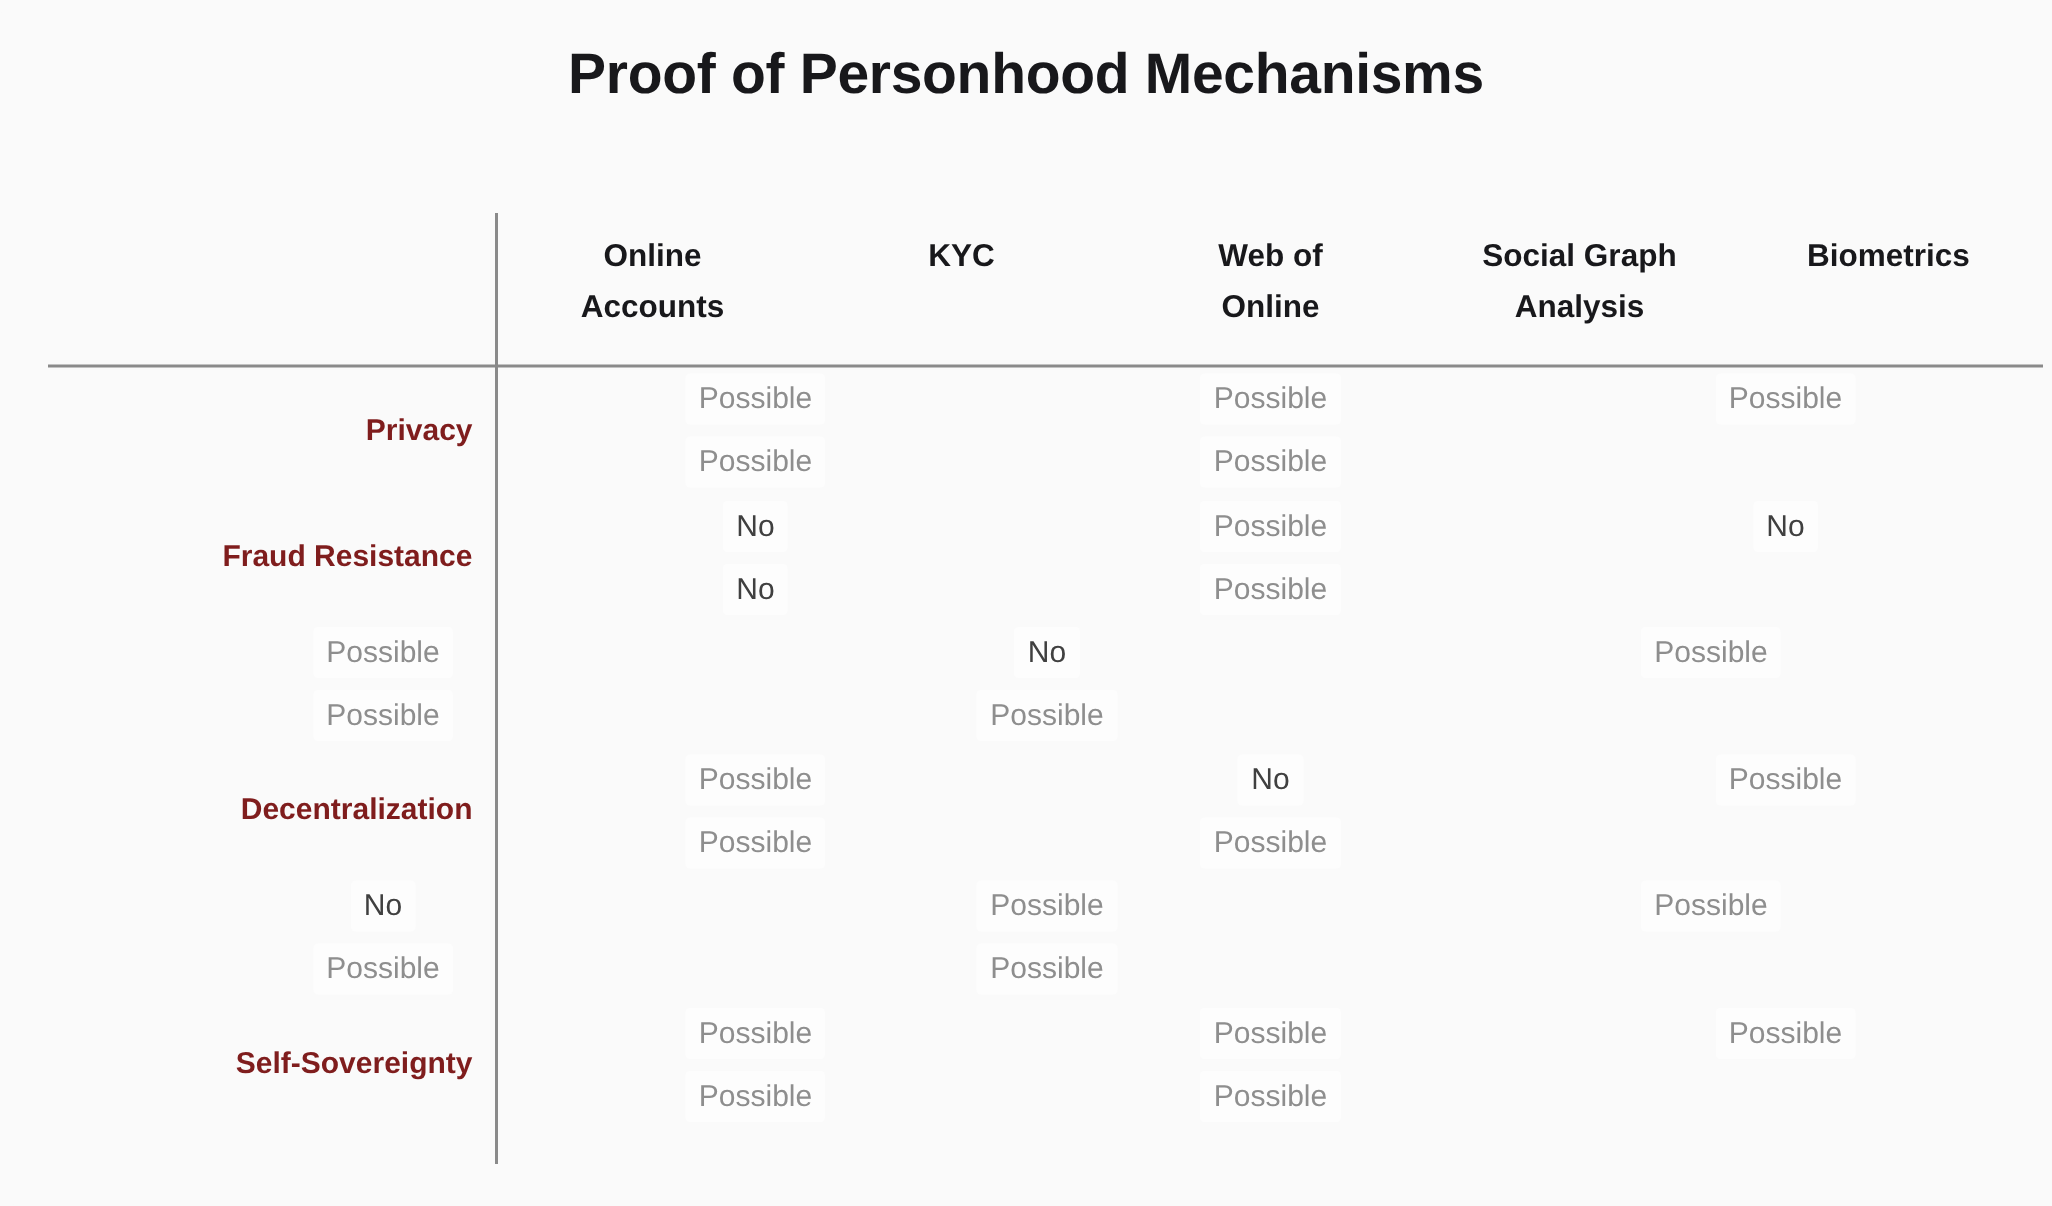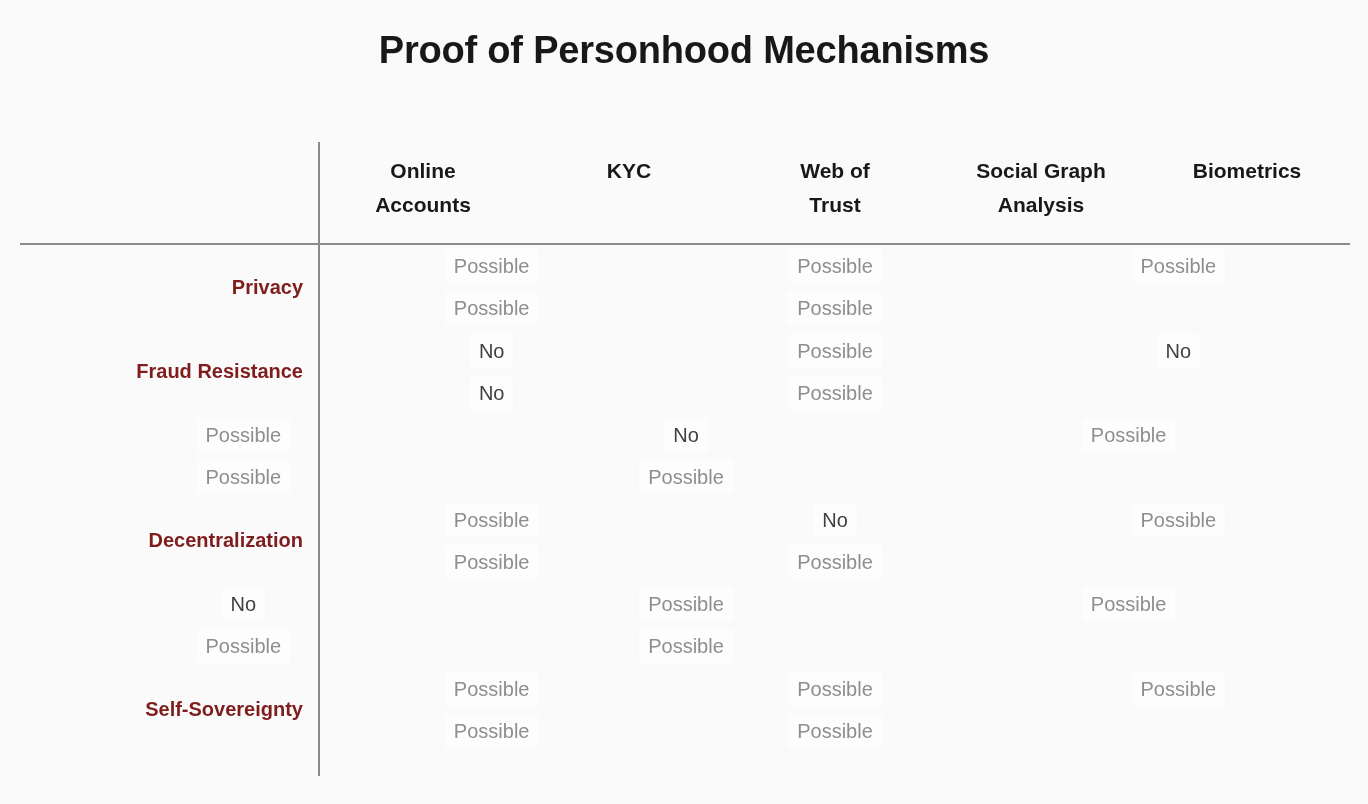--- a/index.html
+++ b/index.html
@@ -37,21 +37,21 @@
     font-weight: 700;
     letter-spacing: -0.2px;
     color: #18181B;
     line-height: 52px;
   }
 
   
   .matrix {
     position: absolute;
     top: 142px;
-    left: 20px;
+    left: 32px;
     width: 1330px;
     height: 634px;
   }
 
   
   .v-rule {
     position: absolute;
     left: 298px;
     top: 0px;
     width: 2px;
@@ -176,21 +176,21 @@
     <div class="v-rule"></div>
     <div class="h-rule"></div>
 
     <div class="head-row">
       <div class="head-stub"></div>
       <div class="head-cells" id="column-header-group">
           <div class="head-cell">Online
 Accounts</div>
           <div class="head-cell">KYC</div>
           <div class="head-cell">Web of
-Trust</div>
+Online</div>
           <div class="head-cell">Social Graph
 Analysis</div>
           <div class="head-cell">Biometrics</div>
         </div>
     </div>
 
     <div class="body-rows" id="matrix-body">
         <div class="row">
           <div class="row-label">Privacy</div>
           <div class="row-cells">

